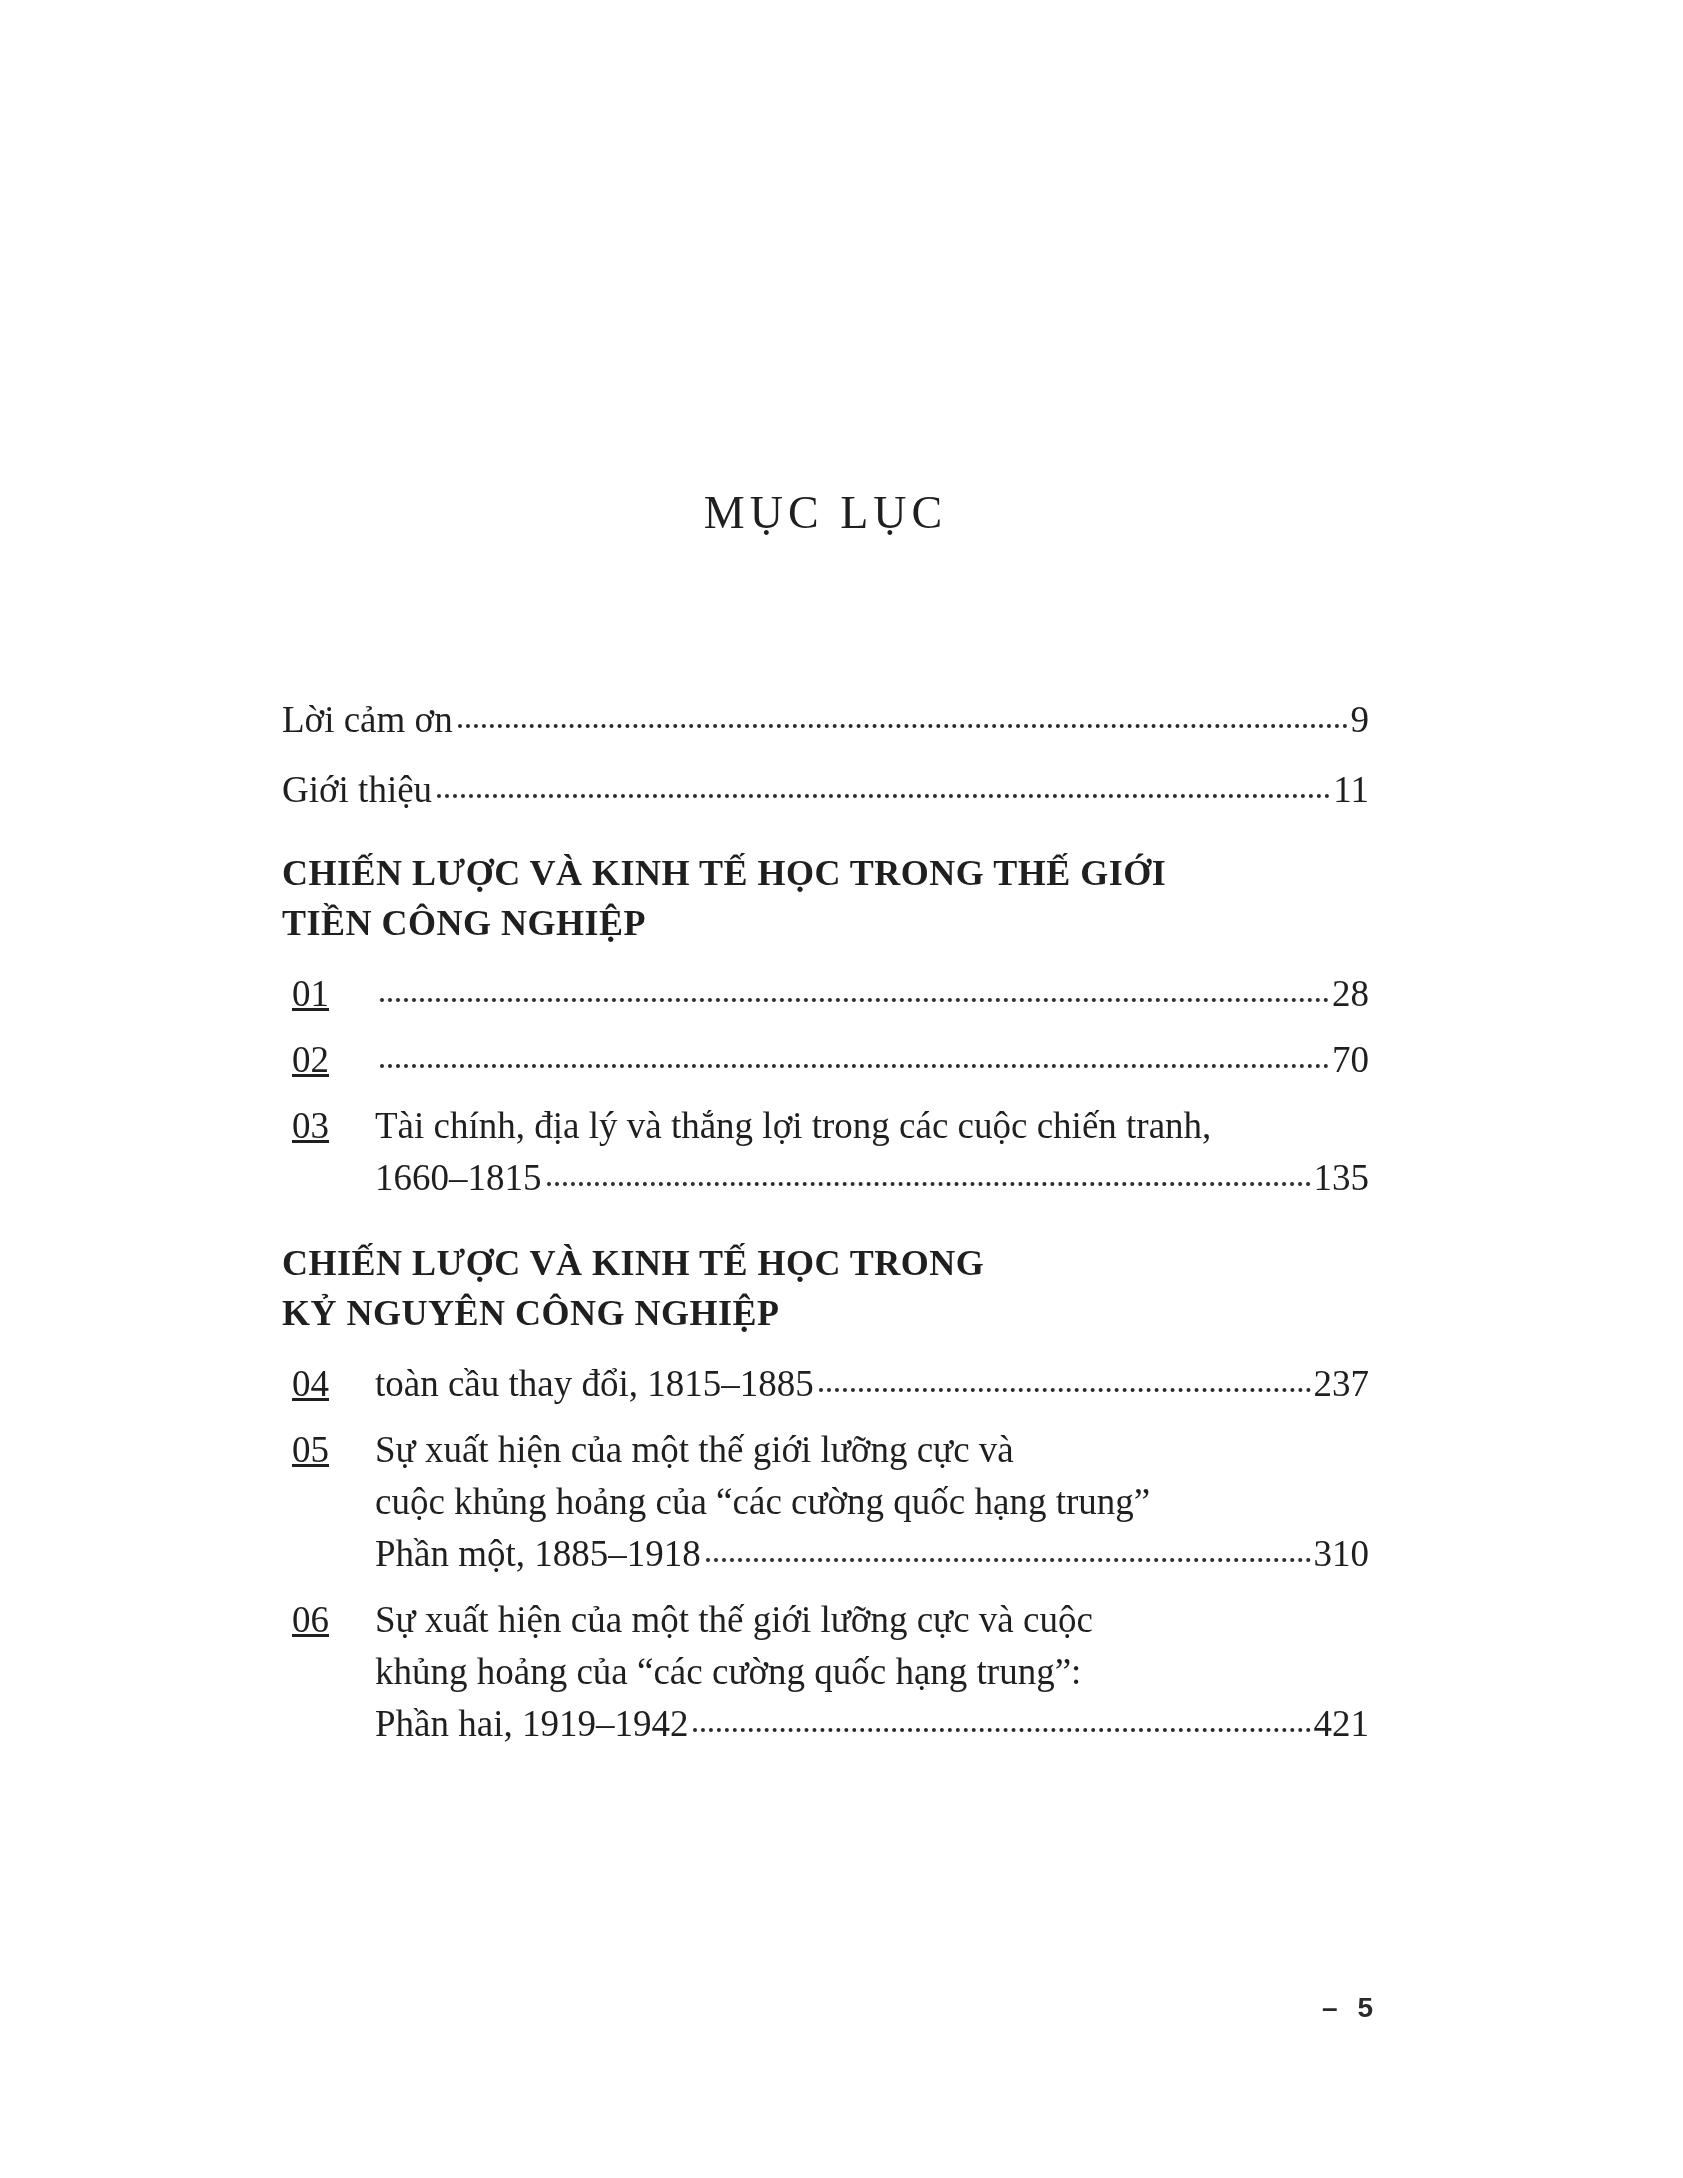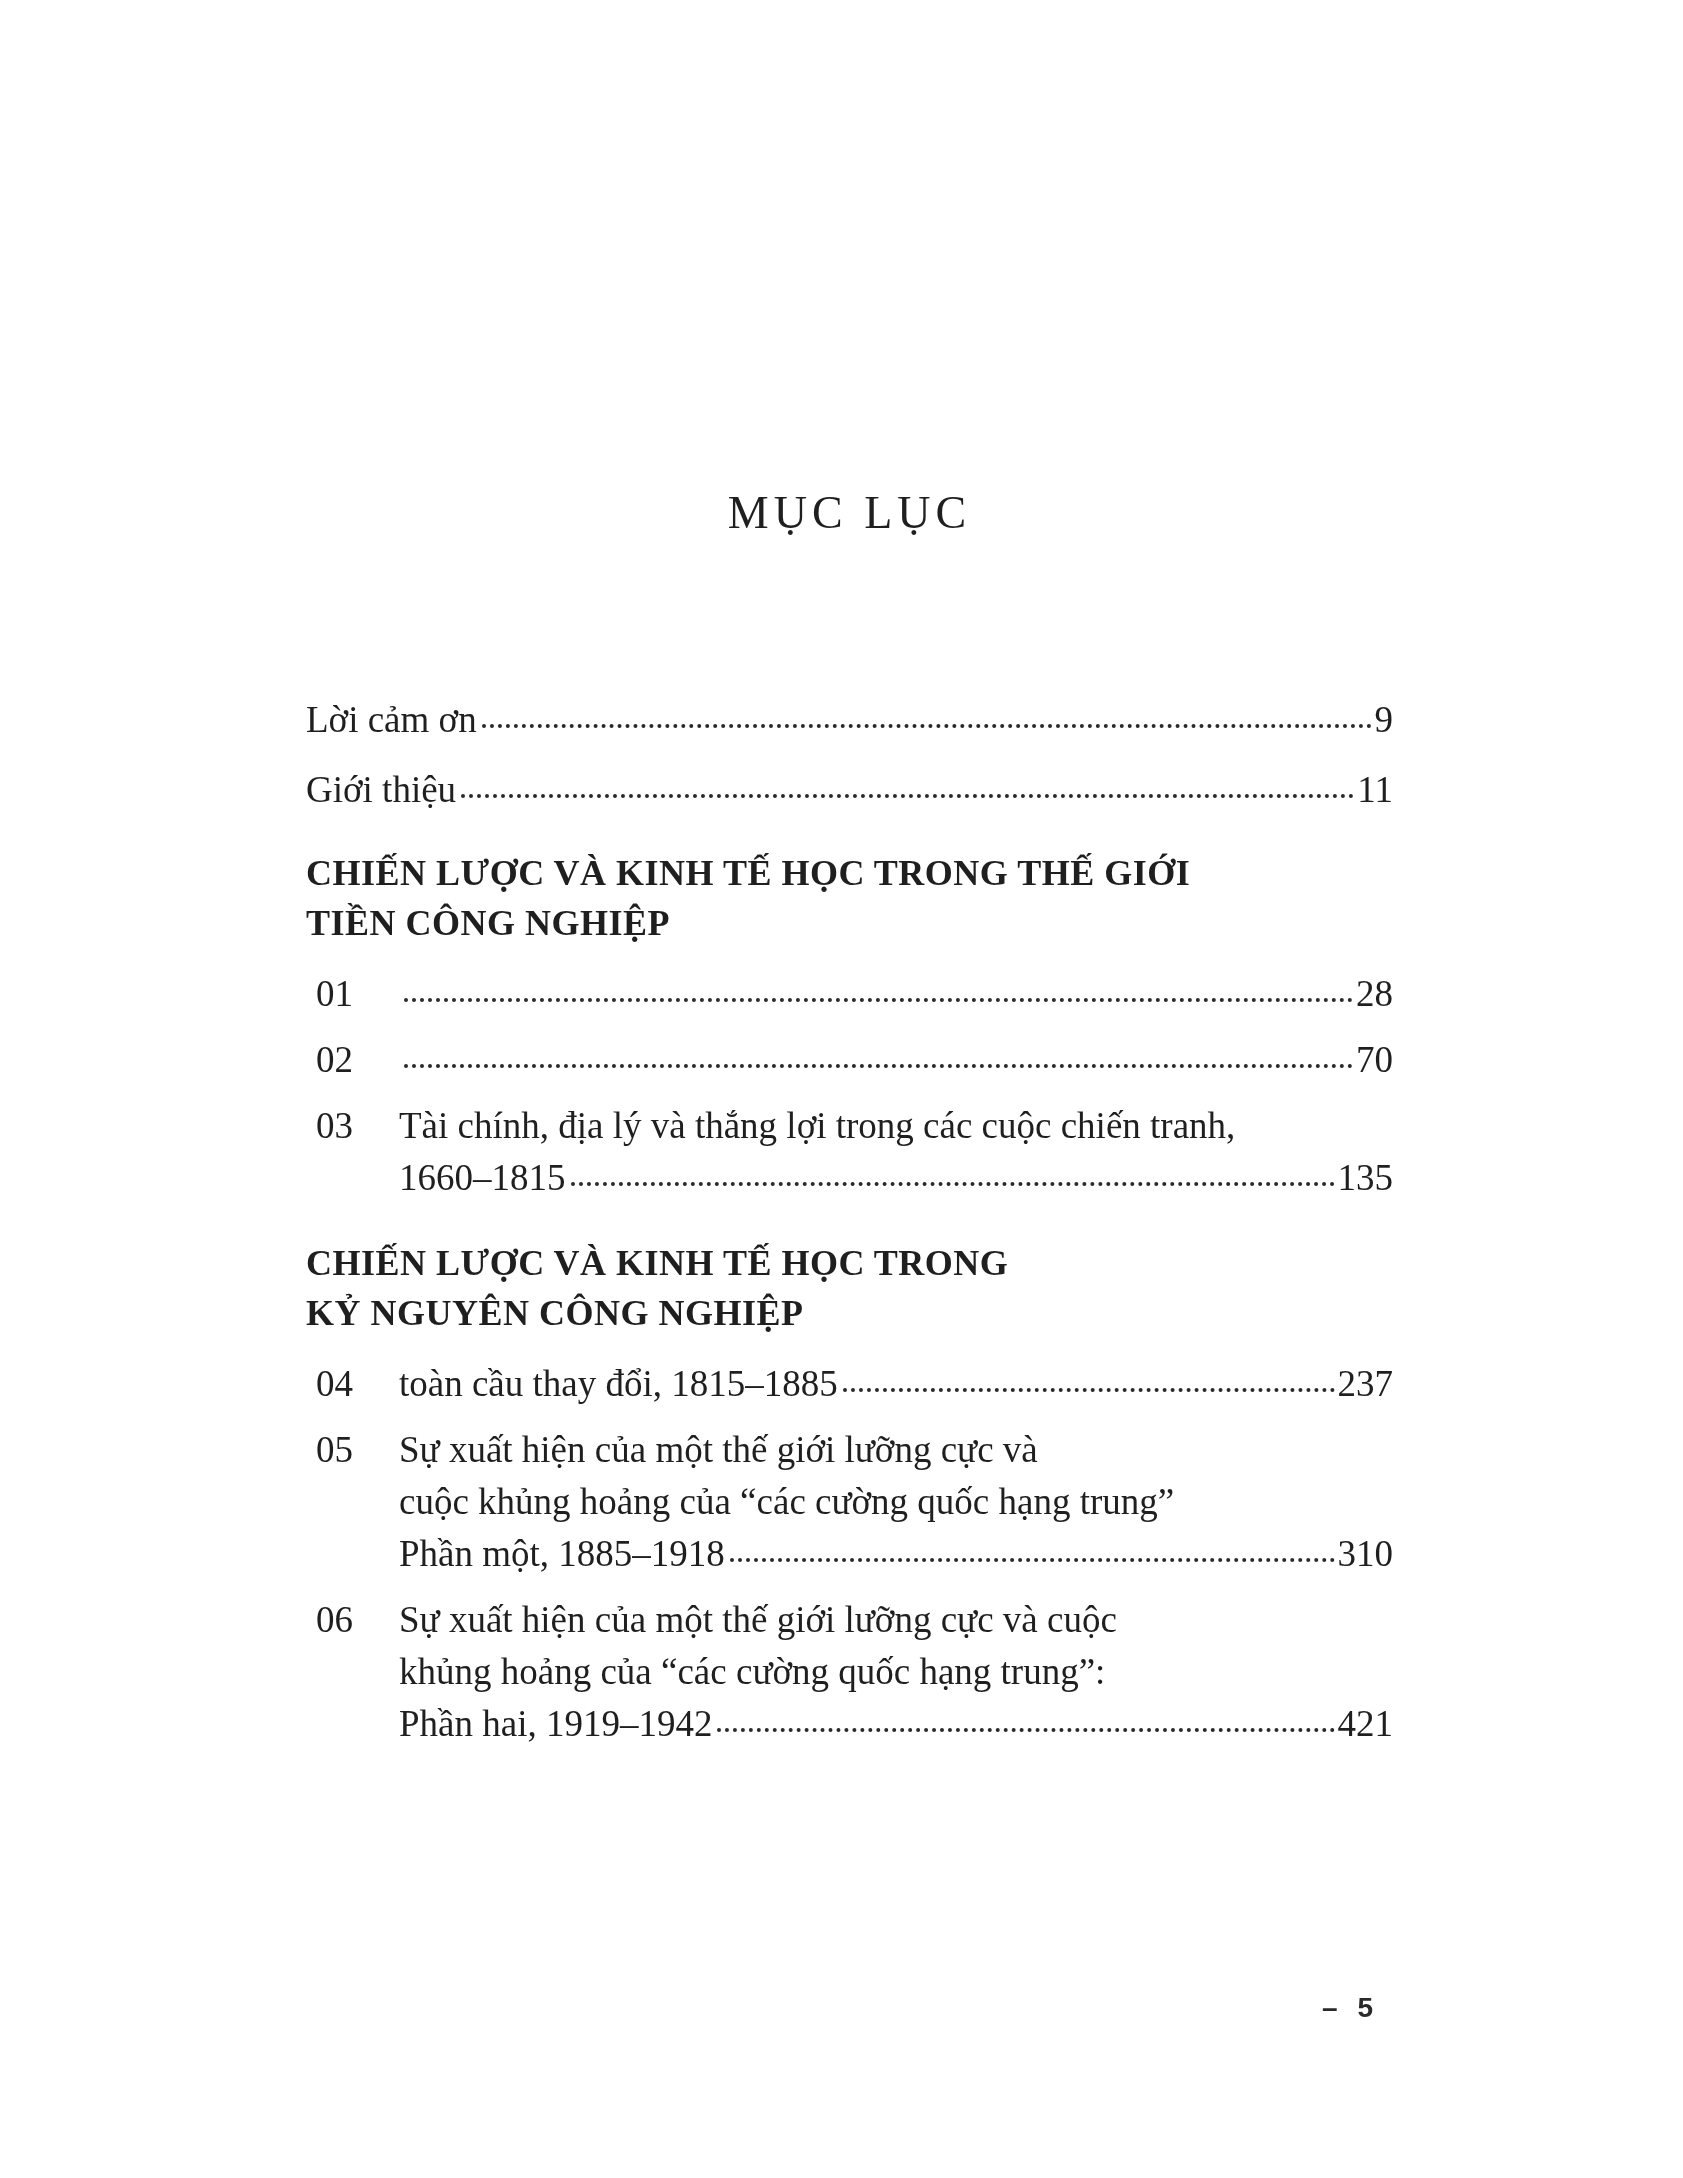--- a/index.html
+++ b/index.html
@@ -7,21 +7,21 @@
     position: relative;
     width: 1683px;
     height: 2178px;
     background: #ffffff;
     font-family: "Liberation Serif", serif;
     color: #1f1f1f;
     overflow: hidden;
   }
   .column {
     position: absolute;
-    left: 306px;
+    left: 282px;
     top: 485px;
     width: 1087px;
   }
   .toc-title {
     text-align: center;
     font-size: 46px;
     line-height: 55px;
     letter-spacing: 5px;
     margin: 0 0 156px 0;
     font-weight: normal;
@@ -45,20 +45,21 @@
     display: flex;
     font-size: 37px;
     line-height: 52px;
     margin-bottom: 14px;
   }
   .entry .num {
     flex: none;
     width: 93px;
     padding-left: 10px;
     box-sizing: border-box;
+    text-decoration: underline;
   }
   .entry .body { flex: 1; min-width: 0; }
   .line-last {
     display: flex;
     align-items: baseline;
   }
   .dots {
     flex: 1;
     min-width: 30px;
     margin: 0 3px 0 5px;

